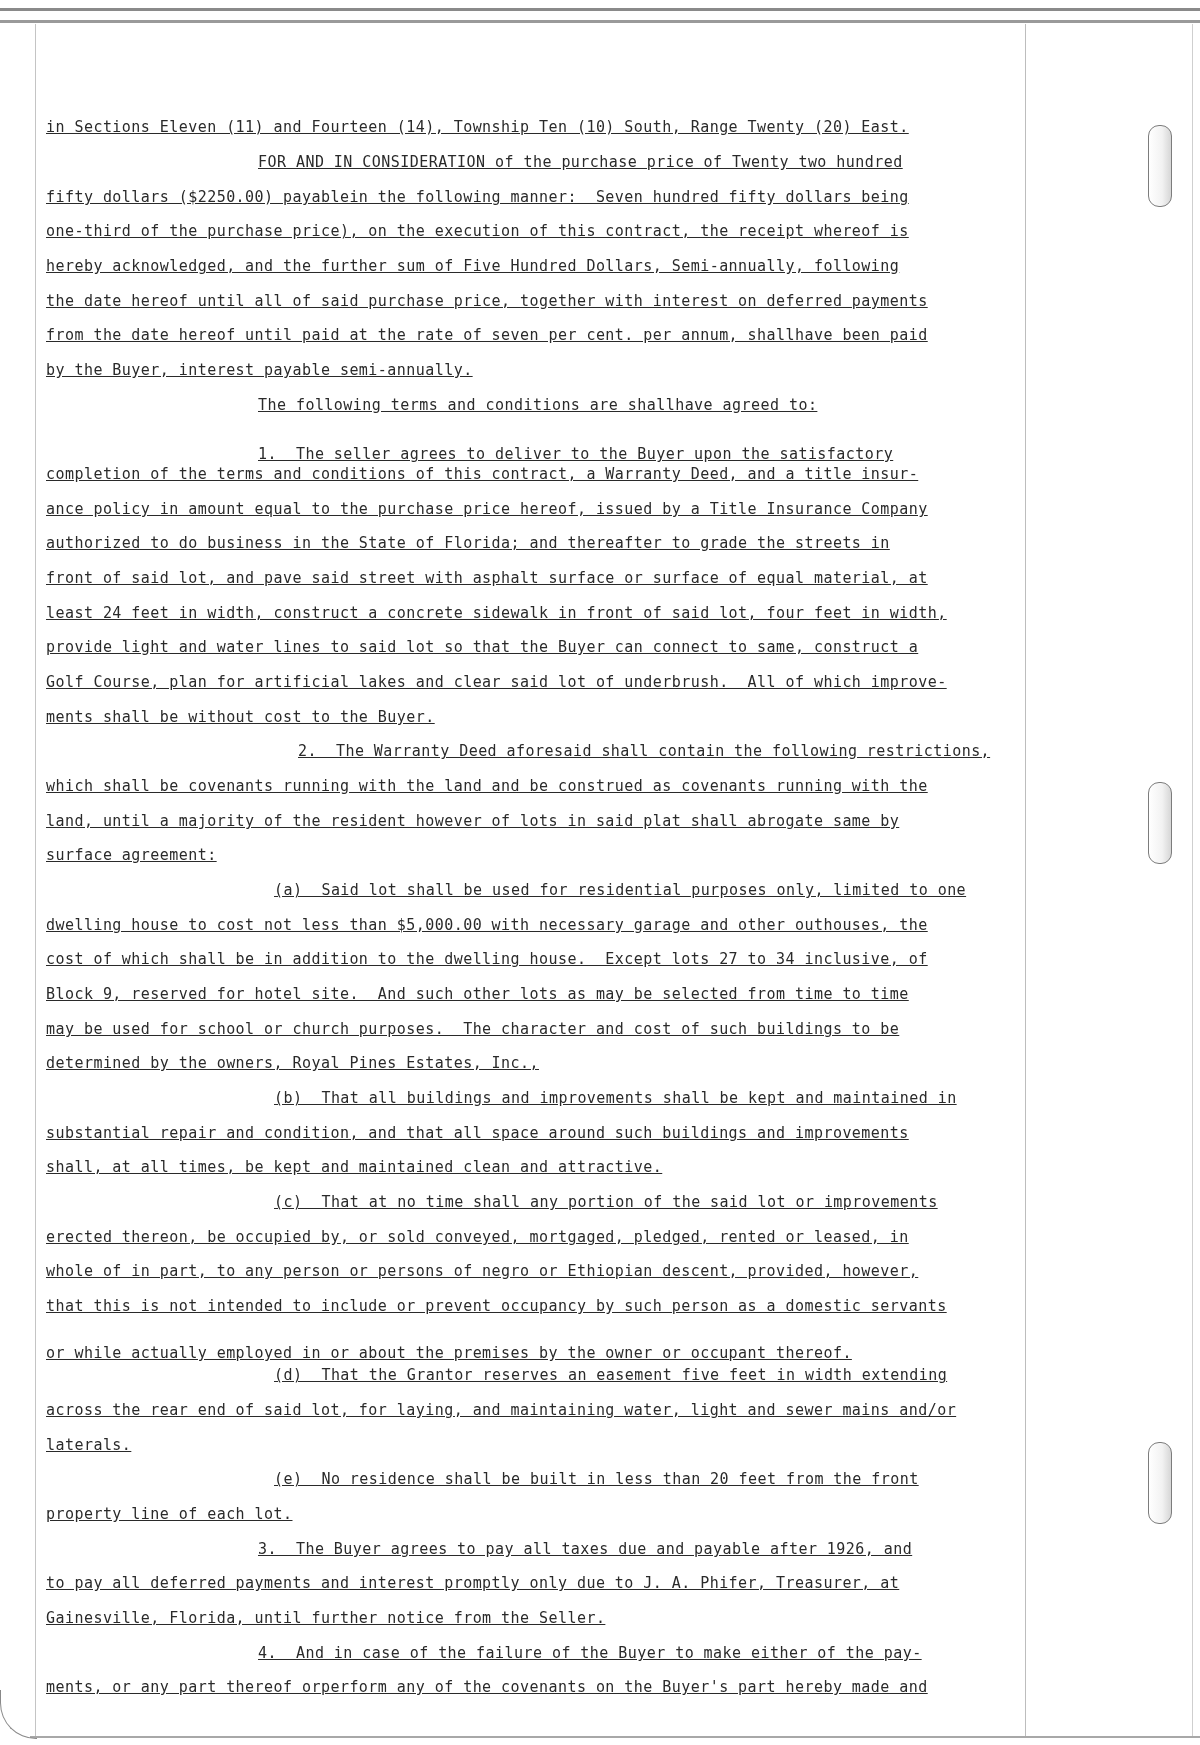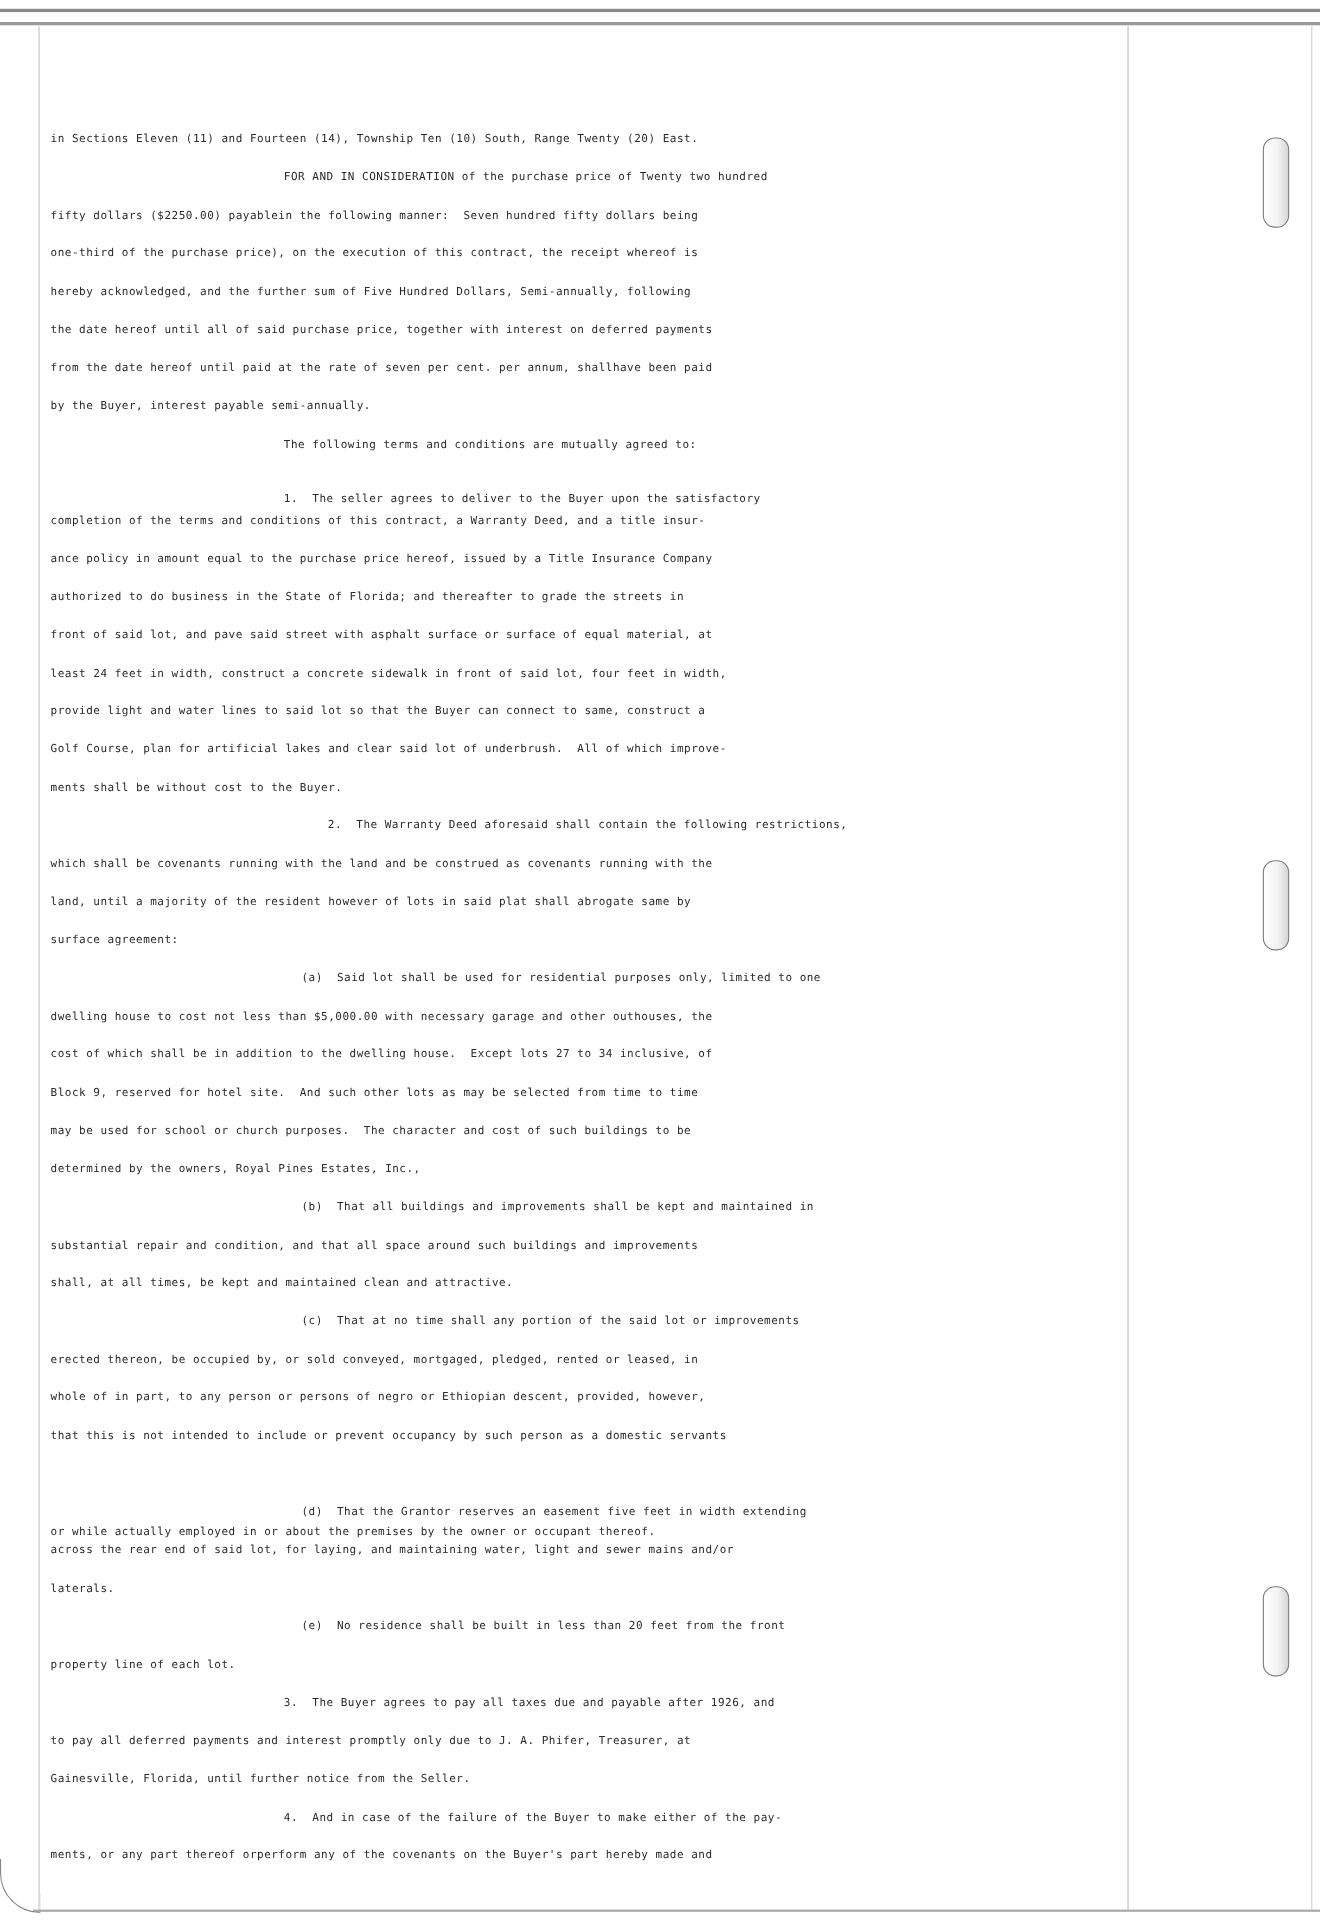--- a/index.html
+++ b/index.html
@@ -19,21 +19,21 @@
       border-left: 1px solid #888; border-bottom: 1px solid #888; border-bottom-left-radius: 36px;
     }
     .punch-hole {
       position: absolute; left: 1148px; width: 22px; height: 80px;
       border: 1px solid #7c7c7c; border-radius: 11px;
       background: linear-gradient(90deg, #ffffff 0%, #f2f2f2 60%, #d6d6d6 100%);
     }
     .page-text { position: absolute; left: 46px; top: 0; width: 1020px; }
     .line {
       position: absolute; left: 0; white-space: pre;
-      font-size: 10px; line-height: 18px; letter-spacing: 0.45px;
+      font-size: 15px; line-height: 18px; letter-spacing: 0.45px; text-decoration: underline;
     }
     .indent-para { left: 212px; }
     .indent-sub { left: 228px; }
   </style>
 </head>
 <body>
 
 <div class="top-rule-1"></div>
 <div class="top-rule-2"></div>
 <div class="left-margin-line"></div>
@@ -48,21 +48,21 @@
 
 <div class="page-text" id="page-text">
     <div class="line" style="top: 118px;">in Sections Eleven (11) and Fourteen (14), Township Ten (10) South, Range Twenty (20) East.</div>
     <div class="line indent-para" style="top: 153px;">FOR AND IN CONSIDERATION of the purchase price of Twenty two hundred</div>
     <div class="line" style="top: 188px;">fifty dollars ($2250.00) payablein the following manner:  Seven hundred fifty dollars being</div>
     <div class="line" style="top: 222px;">one-third of the purchase price), on the execution of this contract, the receipt whereof is</div>
     <div class="line" style="top: 257px;">hereby acknowledged, and the further sum of Five Hundred Dollars, Semi-annually, following</div>
     <div class="line" style="top: 292px;">the date hereof until all of said purchase price, together with interest on deferred payments</div>
     <div class="line" style="top: 326px;">from the date hereof until paid at the rate of seven per cent. per annum, shallhave been paid</div>
     <div class="line" style="top: 361px;">by the Buyer, interest payable semi-annually.</div>
-    <div class="line indent-para" style="top: 396px;">The following terms and conditions are mutually agreed to:</div>
+    <div class="line indent-para" style="top: 396px;">The following terms and conditions are shallhave agreed to:</div>
     <div class="line indent-para" style="top: 430px; margin-top: 15px;">1.  The seller agrees to deliver to the Buyer upon the satisfactory</div>
     <div class="line" style="top: 465px;">completion of the terms and conditions of this contract, a Warranty Deed, and a title insur-</div>
     <div class="line" style="top: 500px;">ance policy in amount equal to the purchase price hereof, issued by a Title Insurance Company</div>
     <div class="line" style="top: 534px;">authorized to do business in the State of Florida; and thereafter to grade the streets in</div>
     <div class="line" style="top: 569px;">front of said lot, and pave said street with asphalt surface or surface of equal material, at</div>
     <div class="line" style="top: 604px;">least 24 feet in width, construct a concrete sidewalk in front of said lot, four feet in width,</div>
     <div class="line" style="top: 638px;">provide light and water lines to said lot so that the Buyer can connect to same, construct a</div>
     <div class="line" style="top: 673px;">Golf Course, plan for artificial lakes and clear said lot of underbrush.  All of which improve-</div>
     <div class="line" style="top: 708px;">ments shall be without cost to the Buyer.</div>
     <div class="line indent-para" style="top: 742px; margin-left: 40px;">2.  The Warranty Deed aforesaid shall contain the following restrictions,</div>
@@ -75,21 +75,21 @@
     <div class="line" style="top: 985px;">Block 9, reserved for hotel site.  And such other lots as may be selected from time to time</div>
     <div class="line" style="top: 1020px;">may be used for school or church purposes.  The character and cost of such buildings to be</div>
     <div class="line" style="top: 1054px;">determined by the owners, Royal Pines Estates, Inc.,</div>
     <div class="line indent-sub" style="top: 1089px;">(b)  That all buildings and improvements shall be kept and maintained in</div>
     <div class="line" style="top: 1124px;">substantial repair and condition, and that all space around such buildings and improvements</div>
     <div class="line" style="top: 1158px;">shall, at all times, be kept and maintained clean and attractive.</div>
     <div class="line indent-sub" style="top: 1193px;">(c)  That at no time shall any portion of the said lot or improvements</div>
     <div class="line" style="top: 1228px;">erected thereon, be occupied by, or sold conveyed, mortgaged, pledged, rented or leased, in</div>
     <div class="line" style="top: 1262px;">whole of in part, to any person or persons of negro or Ethiopian descent, provided, however,</div>
     <div class="line" style="top: 1297px;">that this is not intended to include or prevent occupancy by such person as a domestic servants</div>
-    <div class="line" style="top: 1384px;">or while actually employed in or about the premises by the owner or occupant thereof.</div>
+    <div class="line" style="top: 1344px;">or while actually employed in or about the premises by the owner or occupant thereof.</div>
     <div class="line indent-sub" style="top: 1366px;">(d)  That the Grantor reserves an easement five feet in width extending</div>
     <div class="line" style="top: 1401px;">across the rear end of said lot, for laying, and maintaining water, light and sewer mains and/or</div>
     <div class="line" style="top: 1436px;">laterals.</div>
     <div class="line indent-sub" style="top: 1470px;">(e)  No residence shall be built in less than 20 feet from the front</div>
     <div class="line" style="top: 1505px;">property line of each lot.</div>
     <div class="line indent-para" style="top: 1540px;">3.  The Buyer agrees to pay all taxes due and payable after 1926, and</div>
     <div class="line" style="top: 1574px;">to pay all deferred payments and interest promptly only due to J. A. Phifer, Treasurer, at</div>
     <div class="line" style="top: 1609px;">Gainesville, Florida, until further notice from the Seller.</div>
     <div class="line indent-para" style="top: 1644px;">4.  And in case of the failure of the Buyer to make either of the pay-</div>
     <div class="line" style="top: 1678px;">ments, or any part thereof orperform any of the covenants on the Buyer's part hereby made and</div>

